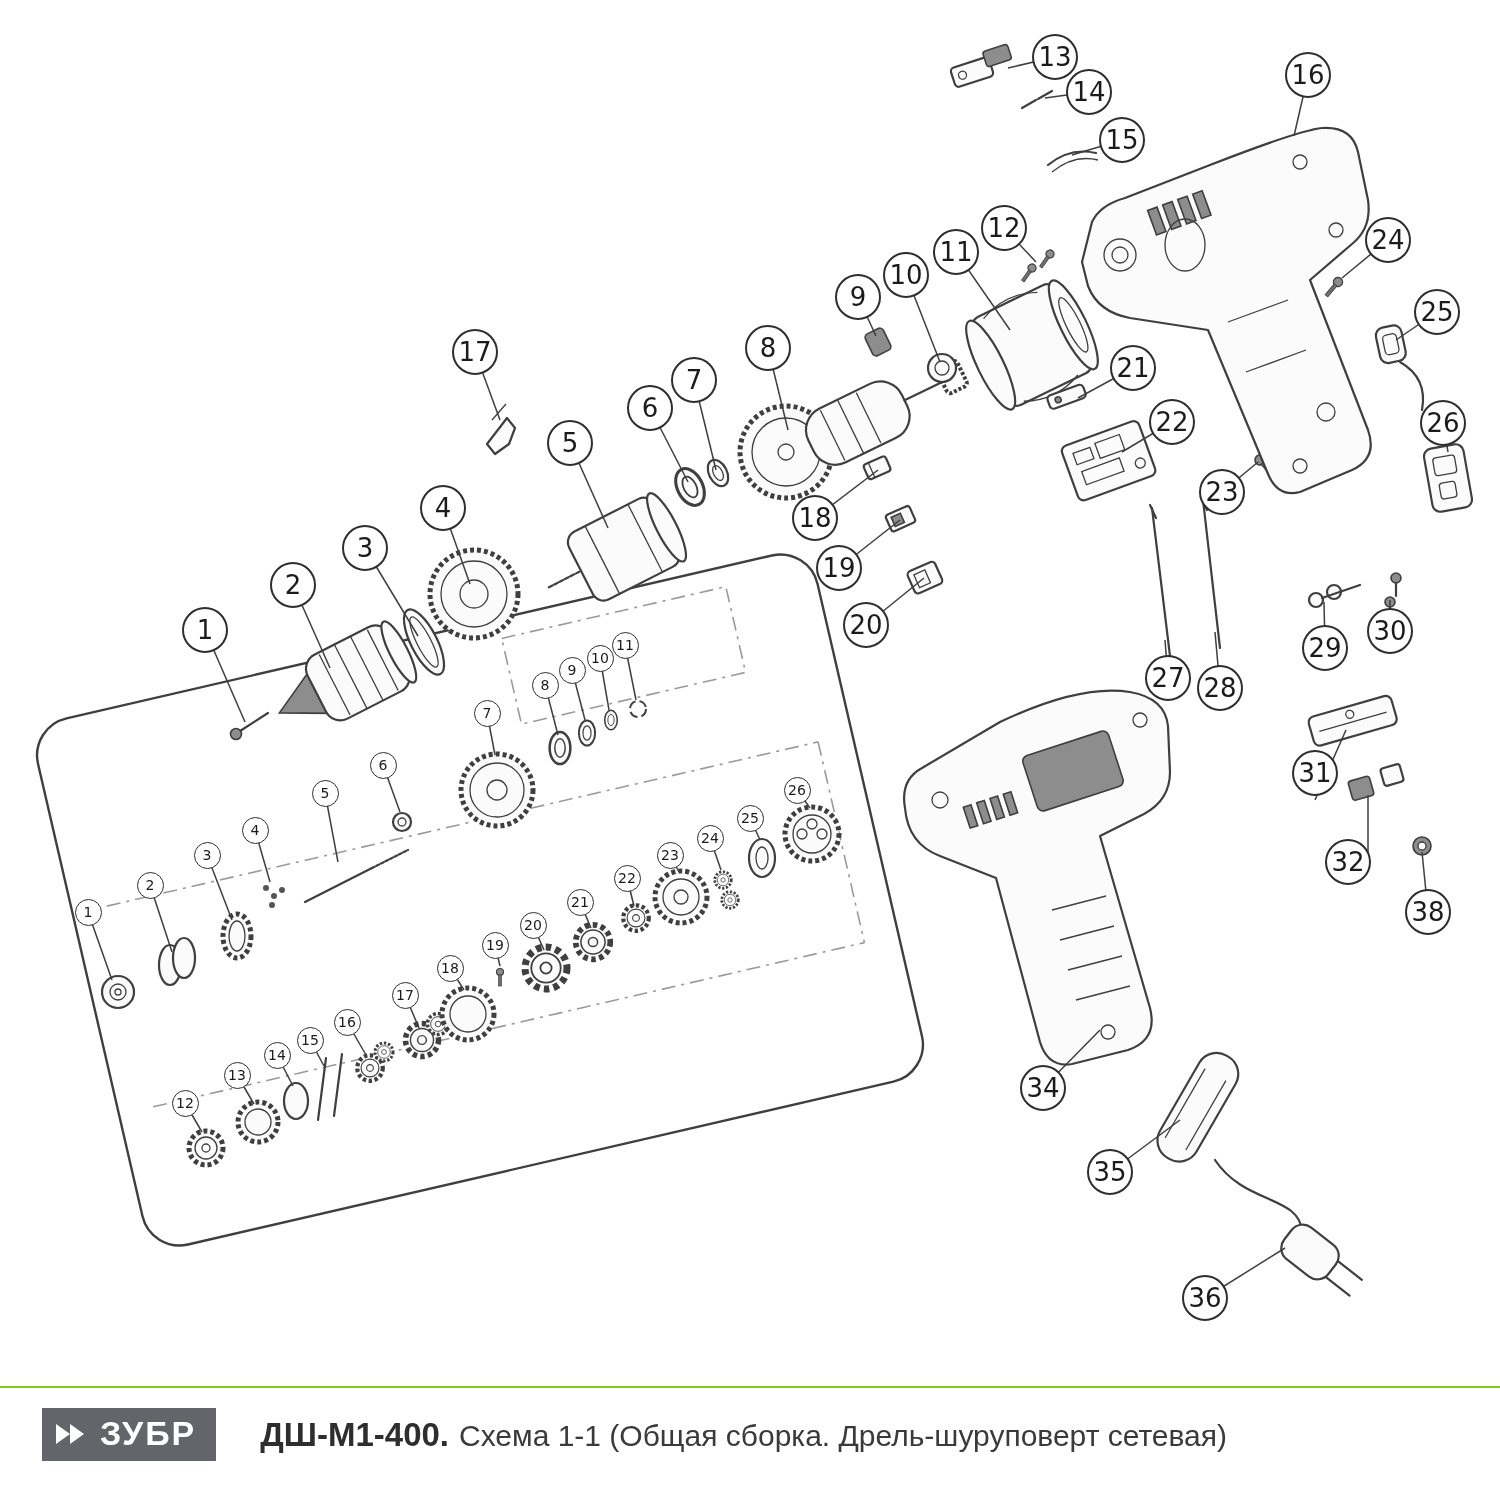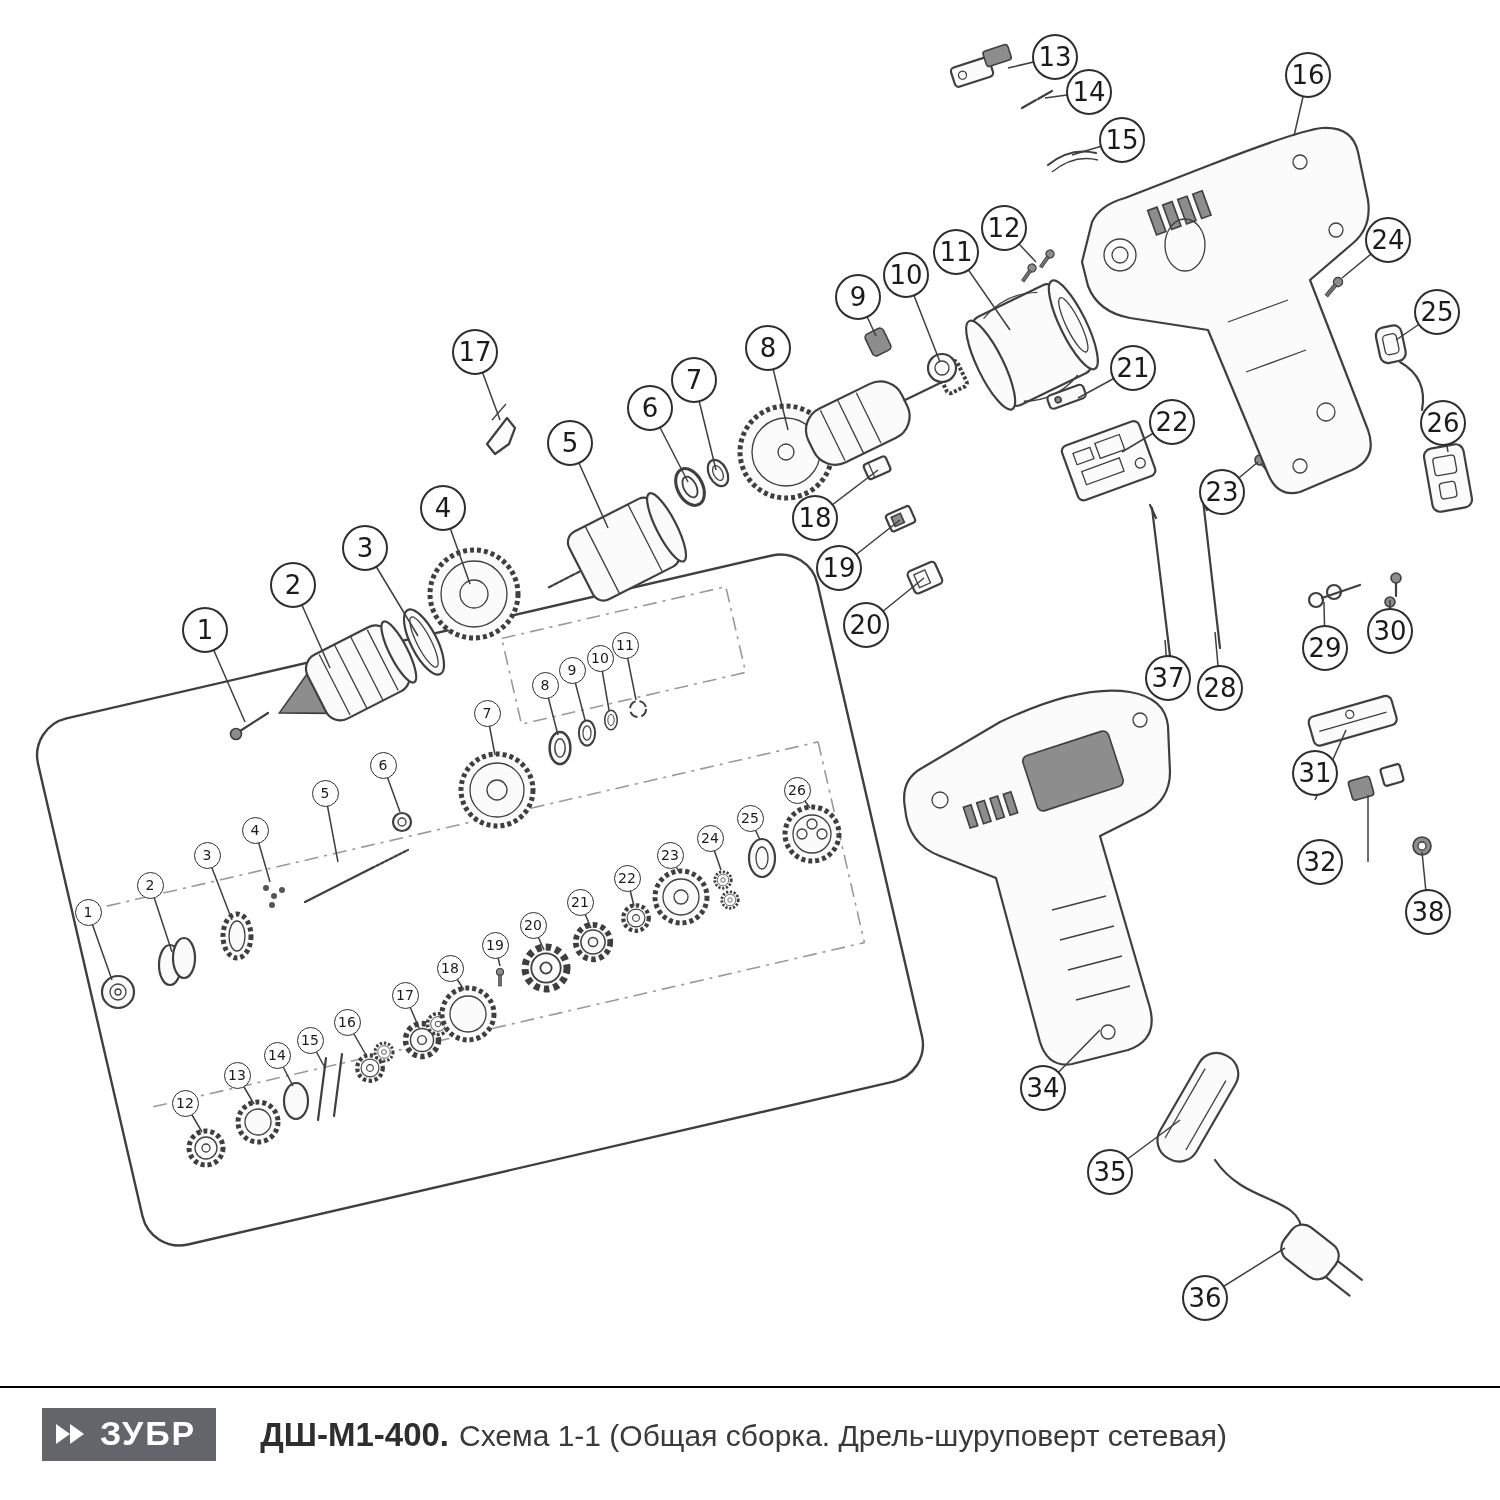--- a/index.html
+++ b/index.html
@@ -8,21 +8,21 @@
   #diagram-svg,#leader-svg{position:absolute;left:0;top:0;width:1500px;height:1500px;}
   #leader-svg{pointer-events:none;}
   #leader-svg line{stroke:#3f3f3f;stroke-width:1.5;}
   #callout-layer{position:absolute;left:0;top:0;width:1500px;height:1500px;}
   .callout-main,.callout-inset{
     position:absolute;box-sizing:border-box;background:#fff;border:2.6px solid #2e2e2e;
     border-radius:50%;display:flex;align-items:center;justify-content:center;
     color:#1b1b1b;}
   .callout-main{width:46px;height:46px;font-size:26px;}
   .callout-inset{width:27px;height:27px;border-width:1.8px;font-size:14px;}
-  .footer{position:absolute;left:0;top:1386px;width:1500px;border-top:2px solid #000000;}
+  .footer{position:absolute;left:0;top:1386px;width:1500px;border-top:2px solid #84cc16;}
   .footer-row{display:flex;align-items:center;padding:20px 0 0 42px;}
   .brand-logo{display:flex;align-items:center;gap:10px;background:#63656a;color:#fff;
     padding:6px 20px 8px 14px;font-weight:bold;font-size:34px;letter-spacing:2px;
     font-family:"Liberation Sans",sans-serif;}
   .brand-arrow svg{display:block;}
   .footer-title{margin-left:44px;font-family:"Liberation Sans",sans-serif;color:#3a3a3a;
     font-size:30px;text-align:right;}
   .footer-title .model{font-weight:bold;font-size:33px;color:#2e2e2e;margin-right:10px;}
 </style>
 </head>
@@ -433,26 +433,26 @@
       <div class="callout-main" style="left: 452px; top: 329px;">17</div>
       <div class="callout-main" style="left: 792px; top: 495px;">18</div>
       <div class="callout-main" style="left: 816px; top: 545px;">19</div>
       <div class="callout-main" style="left: 843px; top: 602px;">20</div>
       <div class="callout-main" style="left: 1110px; top: 345px;">21</div>
       <div class="callout-main" style="left: 1149px; top: 399px;">22</div>
       <div class="callout-main" style="left: 1199px; top: 469px;">23</div>
       <div class="callout-main" style="left: 1365px; top: 217px;">24</div>
       <div class="callout-main" style="left: 1414px; top: 289px;">25</div>
       <div class="callout-main" style="left: 1420px; top: 400px;">26</div>
-      <div class="callout-main" style="left: 1145px; top: 655px;">37</div>
+      <div class="callout-main" style="left: 1145px; top: 655px;">27</div>
       <div class="callout-main" style="left: 1197px; top: 665px;">28</div>
       <div class="callout-main" style="left: 1302px; top: 625px;">29</div>
       <div class="callout-main" style="left: 1367px; top: 608px;">30</div>
       <div class="callout-main" style="left: 1292px; top: 750px;">31</div>
-      <div class="callout-main" style="left: 1297px; top: 839px;">32</div>
+      <div class="callout-main" style="left: 1325px; top: 839px;">32</div>
       <div class="callout-main" style="left: 1405px; top: 889px;">38</div>
       <div class="callout-main" style="left: 1020px; top: 1065px;">34</div>
       <div class="callout-main" style="left: 1087px; top: 1149px;">35</div>
       <div class="callout-main" style="left: 1182px; top: 1275px;">36</div>
       <div class="callout-inset" style="left: 74.5px; top: 898.5px;">1</div>
       <div class="callout-inset" style="left: 136.5px; top: 871.5px;">2</div>
       <div class="callout-inset" style="left: 193.5px; top: 841.5px;">3</div>
       <div class="callout-inset" style="left: 241.5px; top: 816.5px;">4</div>
       <div class="callout-inset" style="left: 311.5px; top: 779.5px;">5</div>
       <div class="callout-inset" style="left: 369.5px; top: 751.5px;">6</div>

